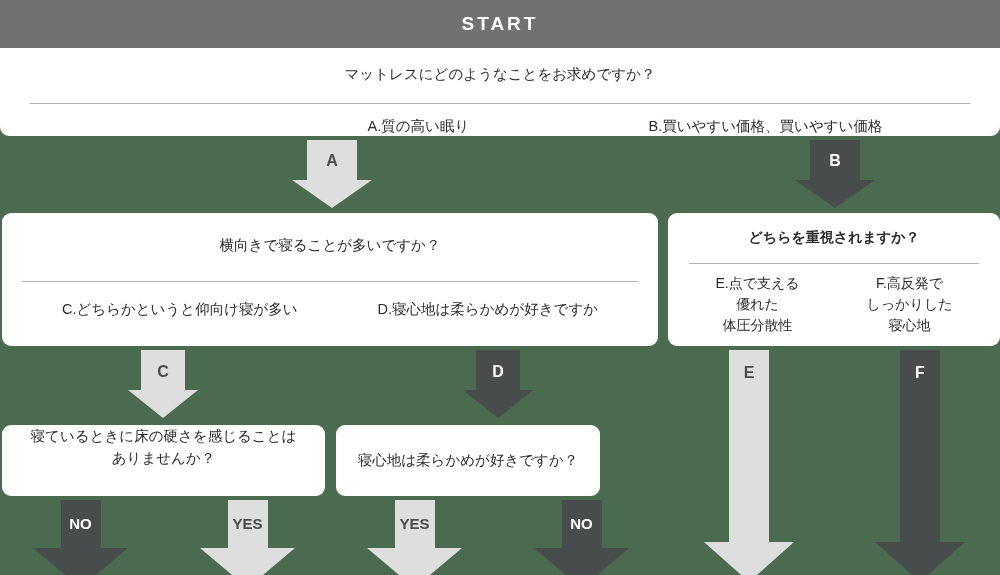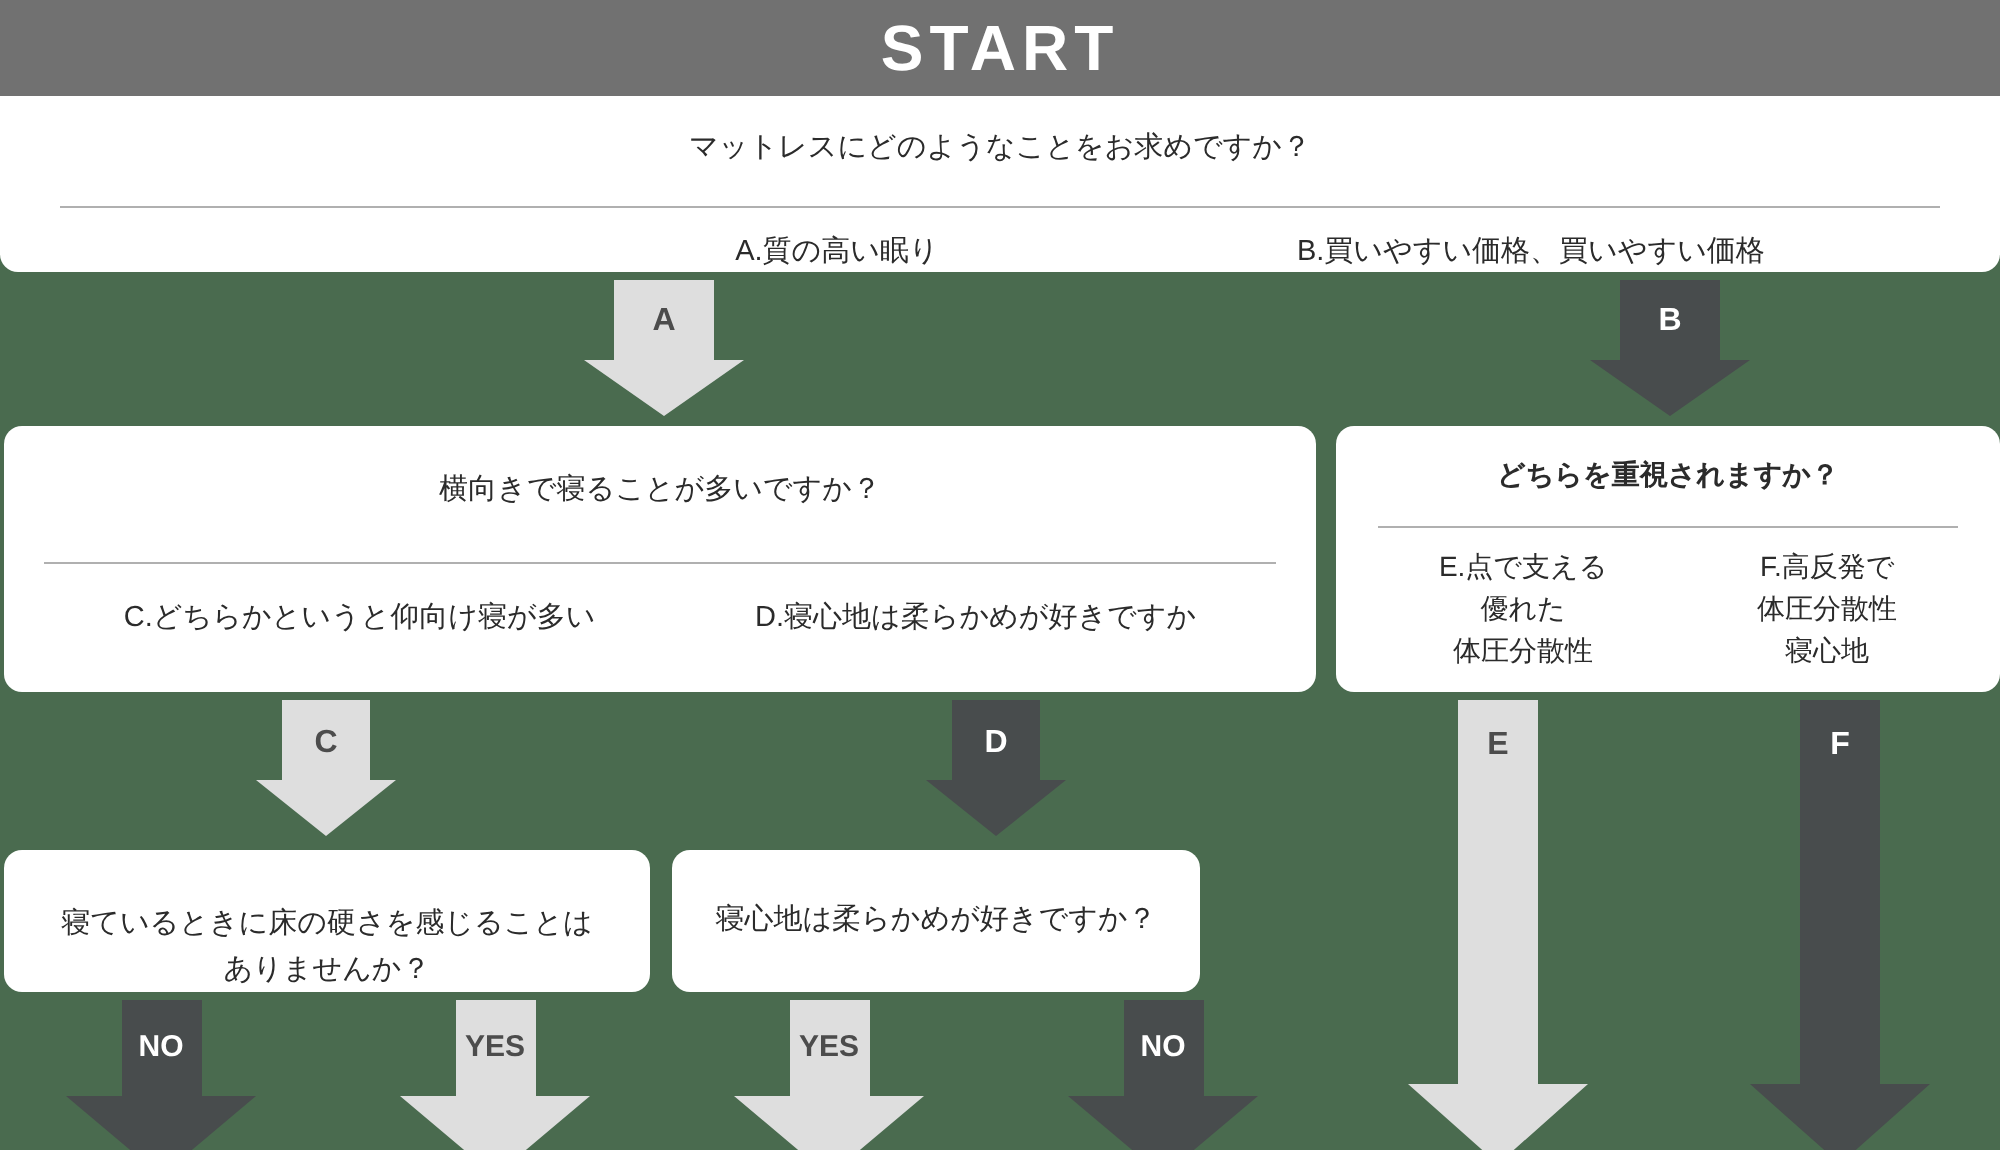--- a/index.html
+++ b/index.html
@@ -27,21 +27,21 @@
     top: 0;
     width: 1000px;
     height: 48px;
     background: #717171;
     display: flex;
     align-items: center;
     justify-content: center;
   }
   .start-header .start-title {
     color: #ffffff;
-    font-size: 32px;
+    font-size: 19px;
     font-weight: bold;
     letter-spacing: 3px;
   }
 
   
   .card {
     position: absolute;
     background: #ffffff;
     border-radius: 9px;
     box-sizing: border-box;
@@ -108,21 +108,21 @@
   #card-q-b .opt-row { padding: 9px 14px 0 14px; align-items: flex-start; }
   #card-q-b .opt { font-size: 14px; line-height: 1.5; }
 
   
   #card-q-c {
     left: 2px;
     top: 425px;
     width: 323px;
     height: 71px;
     display: flex;
-    align-items: flex-end;
+    align-items: flex-start;
     justify-content: center;
   }
   #card-q-c .q-text { padding: 0 14px; }
 
   
   #card-q-d {
     left: 336px;
     top: 425px;
     width: 264px;
     height: 71px;
@@ -192,21 +192,21 @@
   </div>
 
   <div class="card" id="card-q-b">
     <div class="q-text">どちらを重視されますか？</div>
     <div class="divider"></div>
     <div class="opt-row">
       <div class="opt">E.点で支える
 優れた
 体圧分散性</div>
       <div class="opt">F.高反発で
-体圧分散性
+しっかりした
 寝心地</div>
     </div>
   </div>
 
   <div class="arrow light" style="left:128px; top:350px; width:70px; height:68px;">
     <svg width="70" height="68" viewBox="0 0 70 68" aria-hidden="true">
       <polygon points="13,0 57,0 57,40 70,40 35,68 0,40 13,40" fill="#dedede"></polygon>
     </svg>
     <span class="arrow-label" style="top:13px;">C</span>
   </div>

